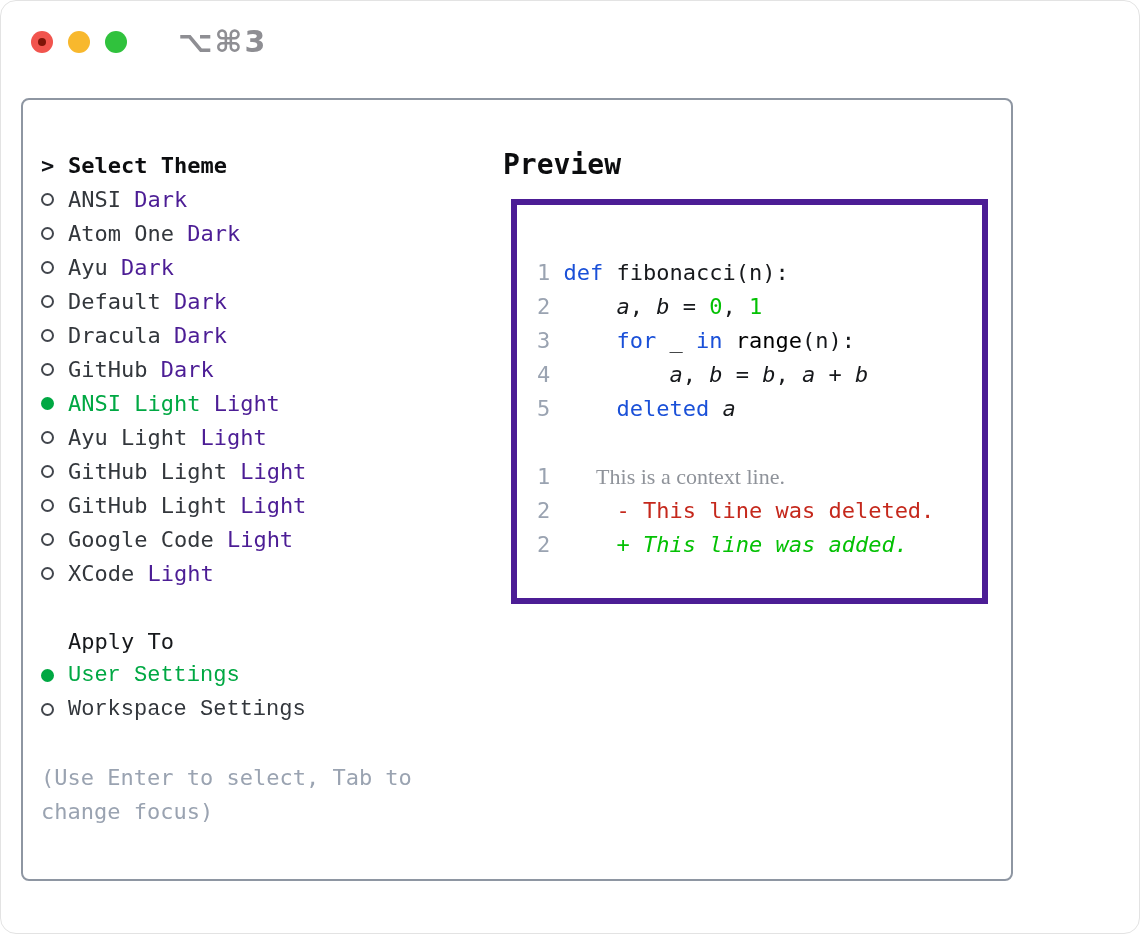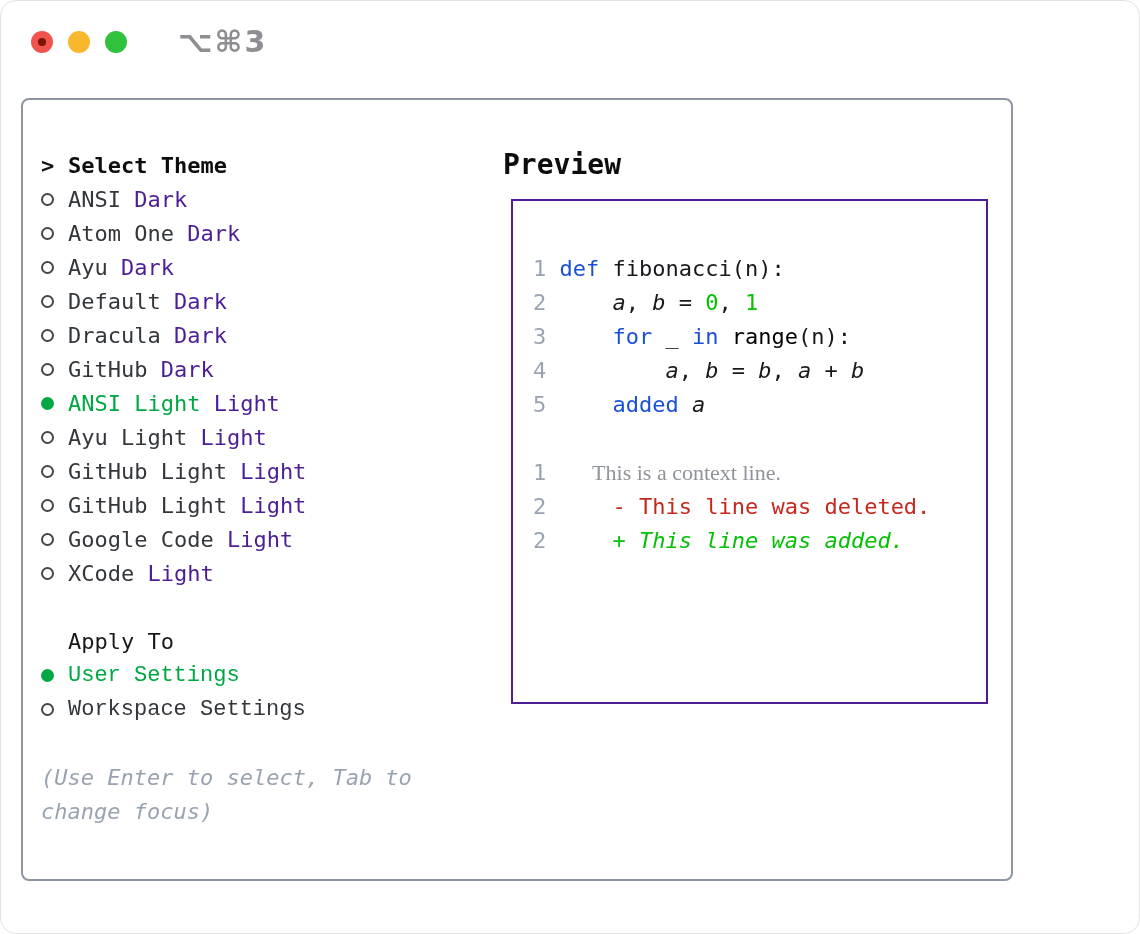--- a/index.html
+++ b/index.html
@@ -69,31 +69,31 @@
   .radio.on { border-color: #00a843; background: #00a843; }
   .header-label { font-weight: bold; color: #0c0d0f; }
   .theme-name { color: #33373c; }
   .theme-name.sel { color: #00a843; }
   .tag { color: #4c1d95; margin-left: 0.6em; }
   .spacer { height: 34px; }
   .apply-label { color: #17191c; }
   .opt-name { color: #33373c; font-family: Liberation Mono, monospace; }
   .opt-name.sel { color: #00a843; }
   .help { margin-top: 34px; color: #9aa3b1; }
-  .help .row { height: 34px; font-style: italic; }
+  .help .row { height: 34px; }
   
   .right-col { position: absolute; left: 480px; top: 48px; }
   .preview-title {
     font-size: 28px; line-height: 34px;
     font-weight: bold; color: #0c0d0f;
   }
   .preview-box {
     margin-top: 17px; margin-left: 8px;
-    width: 477px; height: 505px;
-    border: 2px solid #4c1d95;
+    width: 477px; height: 405px;
+    border: 6px solid #4c1d95;
     background: #ffffff;
     padding: 51px 0 4px 20px;
     overflow: hidden;
   }
   .code-line {
     font-size: 22px; line-height: 34px;
     height: 34px; white-space: pre;
   }
   .tok-ln  { color: #9aa3b1; }
   .tok-kw  { color: #1a50d8; }
@@ -254,21 +254,21 @@
       </div>
     </div>
 
     <div class="right-col">
       <div class="preview-title">Preview</div>
       <div class="preview-box" id="preview-box">
           <div class="code-line"><span class="tok-ln">1 </span><span class="tok-kw">def</span><span class="tok-pl"> fibonacci(n):</span></div>
           <div class="code-line"><span class="tok-ln">2 </span><span class="tok-pl">    </span><span class="tok-var">a</span><span class="tok-pl">, </span><span class="tok-var">b</span><span class="tok-pl"> = </span><span class="tok-num">0</span><span class="tok-pl">, </span><span class="tok-num">1</span></div>
           <div class="code-line"><span class="tok-ln">3 </span><span class="tok-pl">    </span><span class="tok-kw">for</span><span class="tok-pl"> _ </span><span class="tok-kw">in</span><span class="tok-pl"> </span><span class="tok-fn">range</span><span class="tok-pl">(n):</span></div>
           <div class="code-line"><span class="tok-ln">4 </span><span class="tok-pl">        </span><span class="tok-var">a</span><span class="tok-pl">, </span><span class="tok-var">b</span><span class="tok-pl"> = </span><span class="tok-var">b</span><span class="tok-pl">, </span><span class="tok-var">a</span><span class="tok-pl"> + </span><span class="tok-var">b</span></div>
-          <div class="code-line"><span class="tok-ln">5 </span><span class="tok-pl">    </span><span class="tok-kw">added</span><span class="tok-pl"> </span><span class="tok-var">a</span></div>
+          <div class="code-line"><span class="tok-ln">5 </span><span class="tok-pl">    </span><span class="tok-kw">deleted</span><span class="tok-pl"> </span><span class="tok-var">a</span></div>
           <div class="code-line"></div>
           <div class="code-line"><span class="tok-ln">1 </span><span class="tok-ctx">      This is a context line.</span></div>
           <div class="code-line"><span class="tok-ln">2 </span><span class="tok-del">    - This line was deleted.</span></div>
           <div class="code-line"><span class="tok-ln">2 </span><span class="tok-add">    + This line was added.</span></div>
         </div>
     </div>
 
   </div>
 </div>
 

